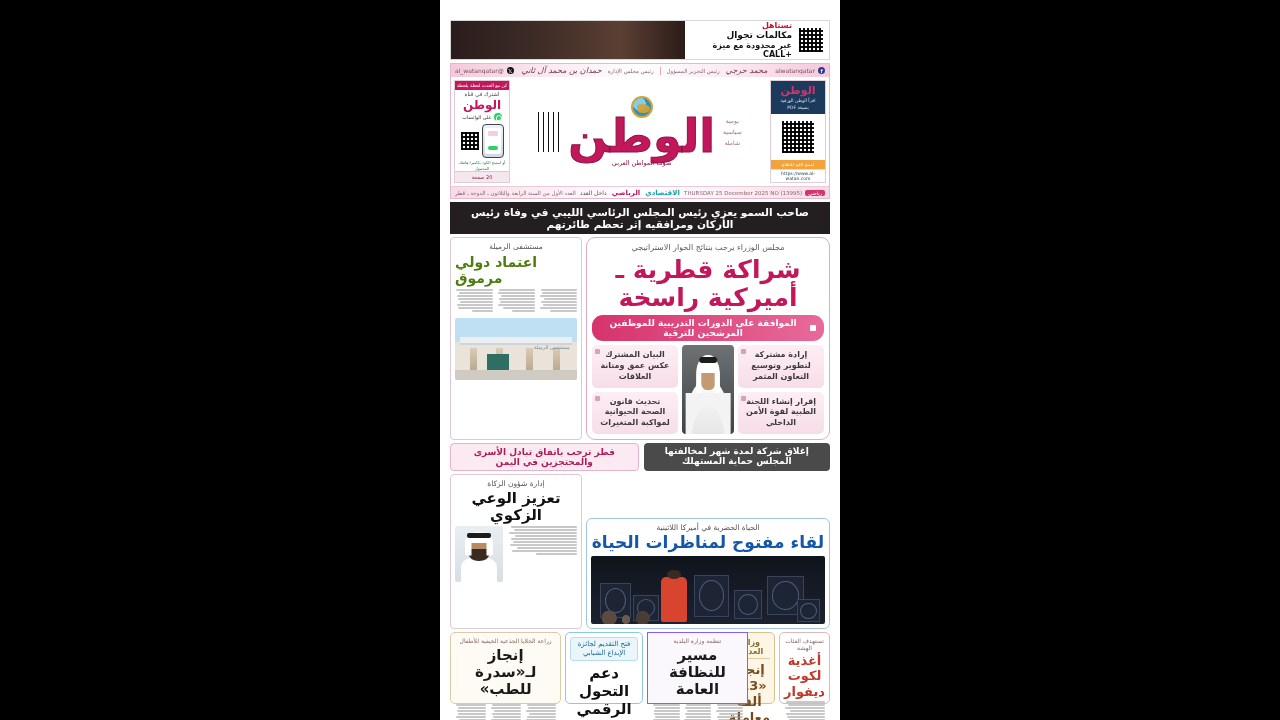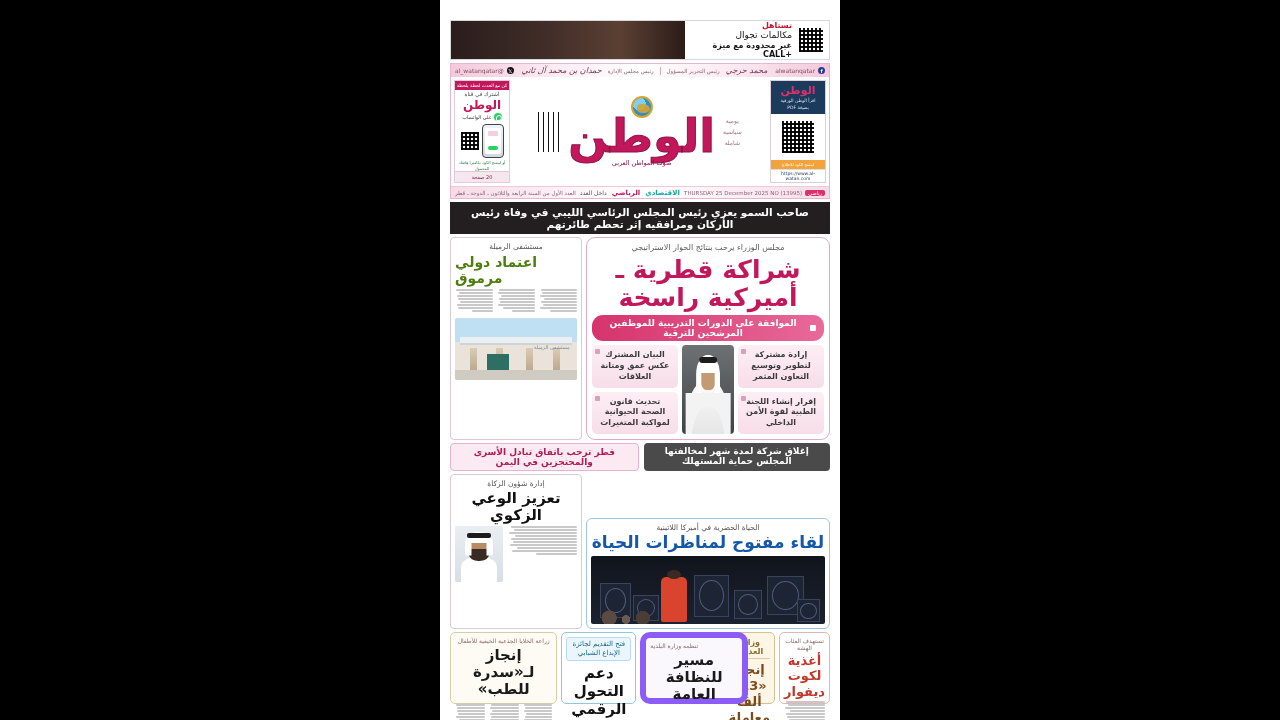--- a/index.html
+++ b/index.html
@@ -48,21 +48,21 @@
     position:absolute; left:57%; top:-30%; width:70px; height:160%;
     border-right: 3px solid #e60000; border-radius: 0 60% 60% 0 / 0 50% 50% 0;
     z-index:3;
   }
   .ad-right {
     width: 38%; background:#fff; display:flex; align-items:center; justify-content:flex-start;
     gap: 6px; padding: 2px 5px; z-index: 4;
   }
   .ad-copy { text-align: right; line-height: 1.18; flex: 1; }
   .ad-copy .l1 { font-size: 8px; color:#c8102e; font-weight: bold; }
-  .ad-copy .l2 { font-size: 9px; color:#111; font-weight: normal; }
+  .ad-copy .l2 { font-size: 9px; color:#111; font-weight: bold; }
   .ad-copy .l3 { font-size: 8px; color:#111; font-weight: bold; }
   .qr { background:
       repeating-linear-gradient(0deg,#111 0 2px, #fff 2px 4px),
       repeating-linear-gradient(90deg,#111 0 2px, #fff 2px 4px);
     background-blend-mode: multiply; border:1px solid #fff; flex:0 0 auto; }
 
   
   .masthead { border:1px solid #e7b7cd; background:#fff; }
   .mh-top {
     height: 13px; background: linear-gradient(90deg,#f4c9db 0%, #fbe9f1 25%, #fff 50%, #fbe9f1 75%, #f4c9db 100%);
@@ -258,21 +258,21 @@
   
   .row3 { display:flex; gap:4px; flex:1; min-height:0; }
   .col-a { width:78px; flex:0 0 78px; display:flex; flex-direction:row; gap:4px; }
   .card-red { border:1px solid #e3b6b6; border-radius:5px; padding:4px; background:#fff; flex:1; display:flex; flex-direction:column; gap:2px; min-height:0;}
   .ck { text-align:center; font-size:6px; color:#8a6a6a; }
   .ch-red { text-align:center; font-size:13px; font-weight:bold; color:#c0392b; line-height:1.2; }
   .card-gold { border:1px solid #d9c28a; border-radius:5px; background:#fdf6e6; padding:5px 4px; text-align:center; }
   .cg-top { font-size:8px; font-weight:bold; color:#8a6d2a; border-bottom:1px solid #e0cd9c; padding-bottom:2px; margin-bottom:3px;}
   .cg-head { font-size:13px; font-weight:bold; color:#7a4a1c; line-height:1.25; }
 
-  .col-b { flex:1.35; border:6px solid #8b5cf6; border-radius:10px; background:#faf7fd; padding:4px; display:flex; flex-direction:column; gap:3px; min-height:0;align-items:flex-end;}
+  .col-b { flex:1.35; border:1px solid #8b5cf6; border-radius:0; background:#faf7fd; padding:4px; display:flex; flex-direction:column; gap:3px; min-height:0;}
   .ch-dark { text-align:center; font-size:15px; font-weight:bold; color:#1a1a1a; line-height:1.15; }
   .b-photo { height:56px; border-radius:2px; position:relative; overflow:hidden;
     background: linear-gradient(#cfe5f2 0 46%, #b9b0a4 46% 100%); }
   .truck{position:absolute;bottom:14%;width:30%;height:42%;background:#e8b517;border-radius:3px;}
   .truck::after{content:"";position:absolute;bottom:-5%;left:6%;width:88%;height:26%;background:#2b2b2b;border-radius:3px;}
 
   .col-c { flex:1; border:1px solid #8fc8dd; border-radius:5px; background:#fff; padding:4px; display:flex; flex-direction:column; gap:3px; min-height:0;}
   .c-top { background:#eaf6fb; border:1px solid #b8dced; border-radius:3px; color:#17678c; font-size:7px; text-align:center; padding:2px; line-height:1.35;}
   .ch-blue { text-align:center; font-size:15px; font-weight:bold; color:#111; line-height:1.2; }
 

